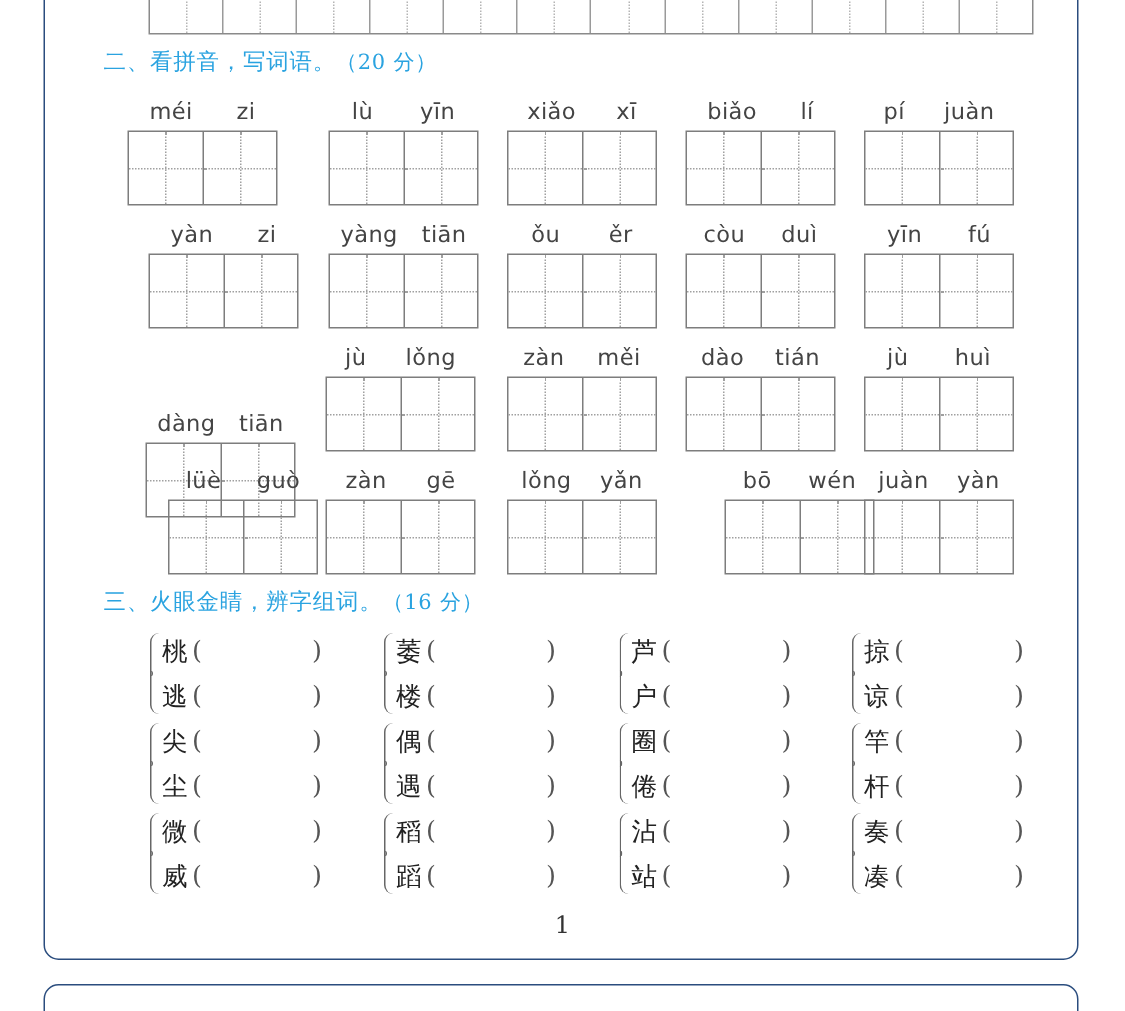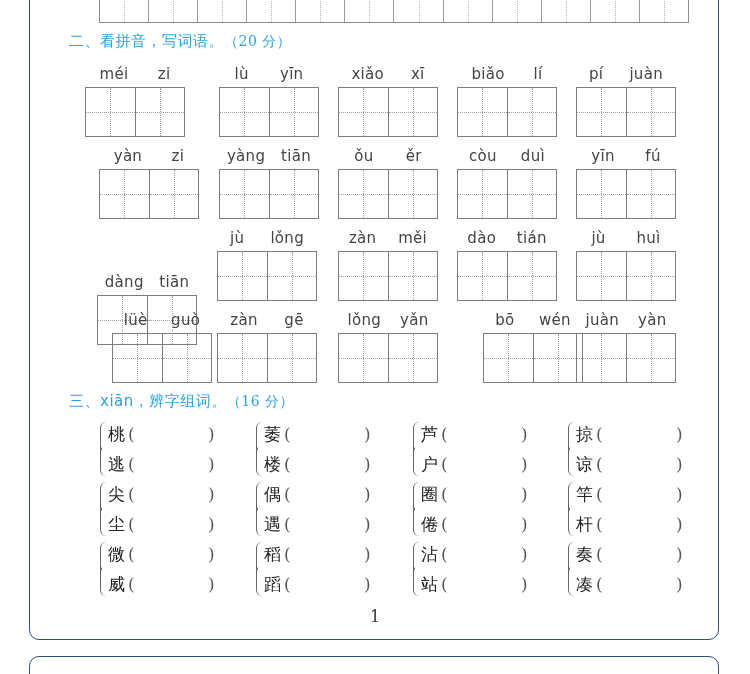--- a/index.html
+++ b/index.html
@@ -299,21 +299,21 @@
         <span>yàn</span>
       </div>
       <div class="boxes">
         <div class="tian-cell"></div>
         <div class="tian-cell"></div>
       </div>
     </div>
   </div>
 
 <div class="section-title" style="top:392px;">
-  <span>三、xiān，辨字组词。</span><span class="score">（16 分）</span>
+  <span>三、火眼金睛，辨字组词。</span><span class="score">（16 分）</span>
 </div>
 
 <div id="section3-grid">
     <div class="pair" style="left: 100px; top: 420px;">
       <div class="brace"></div>
       <div class="pair-line" style="top: 0px;">
         <span class="char">桃</span>
         <span class="paren-open">(</span>
         <span class="paren-close">)</span>
       </div>

